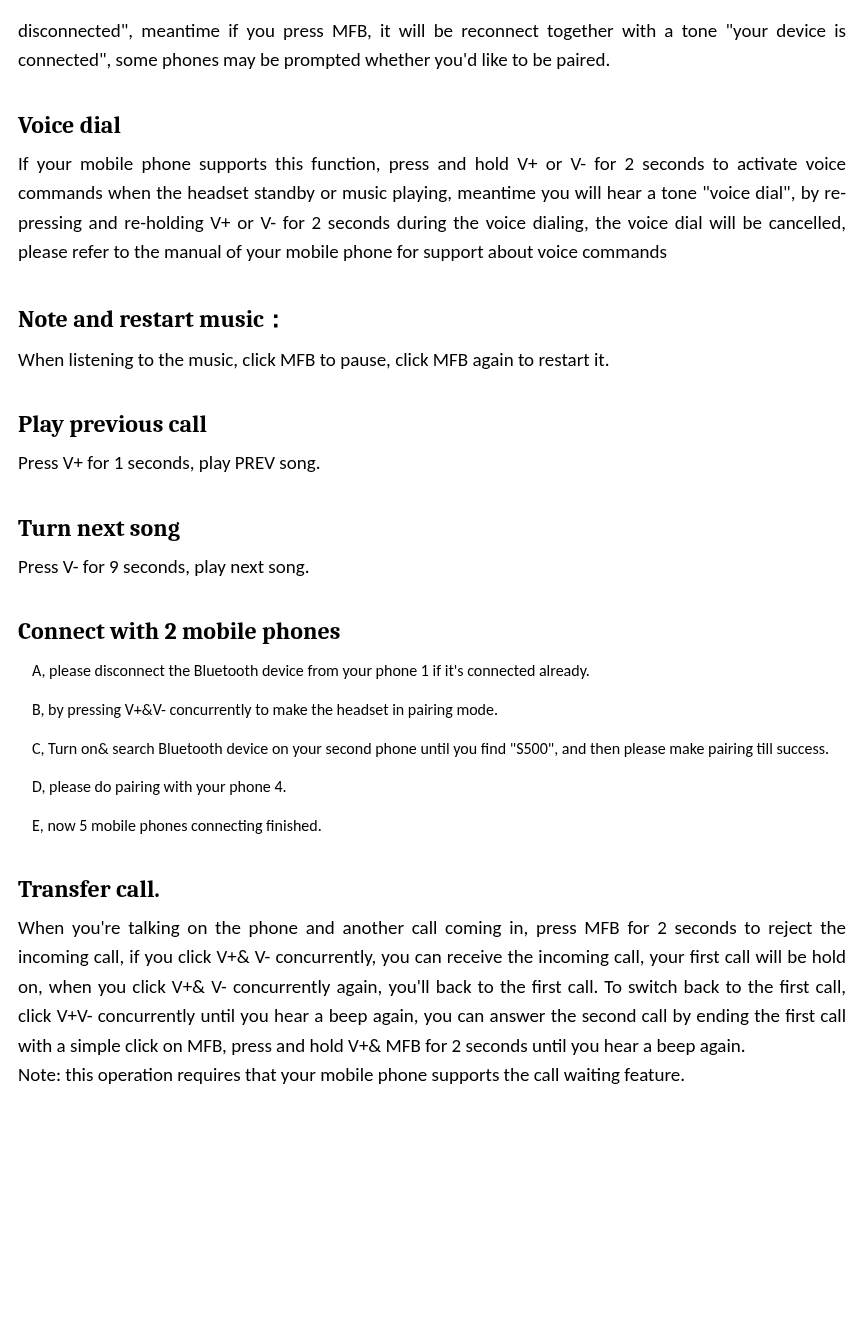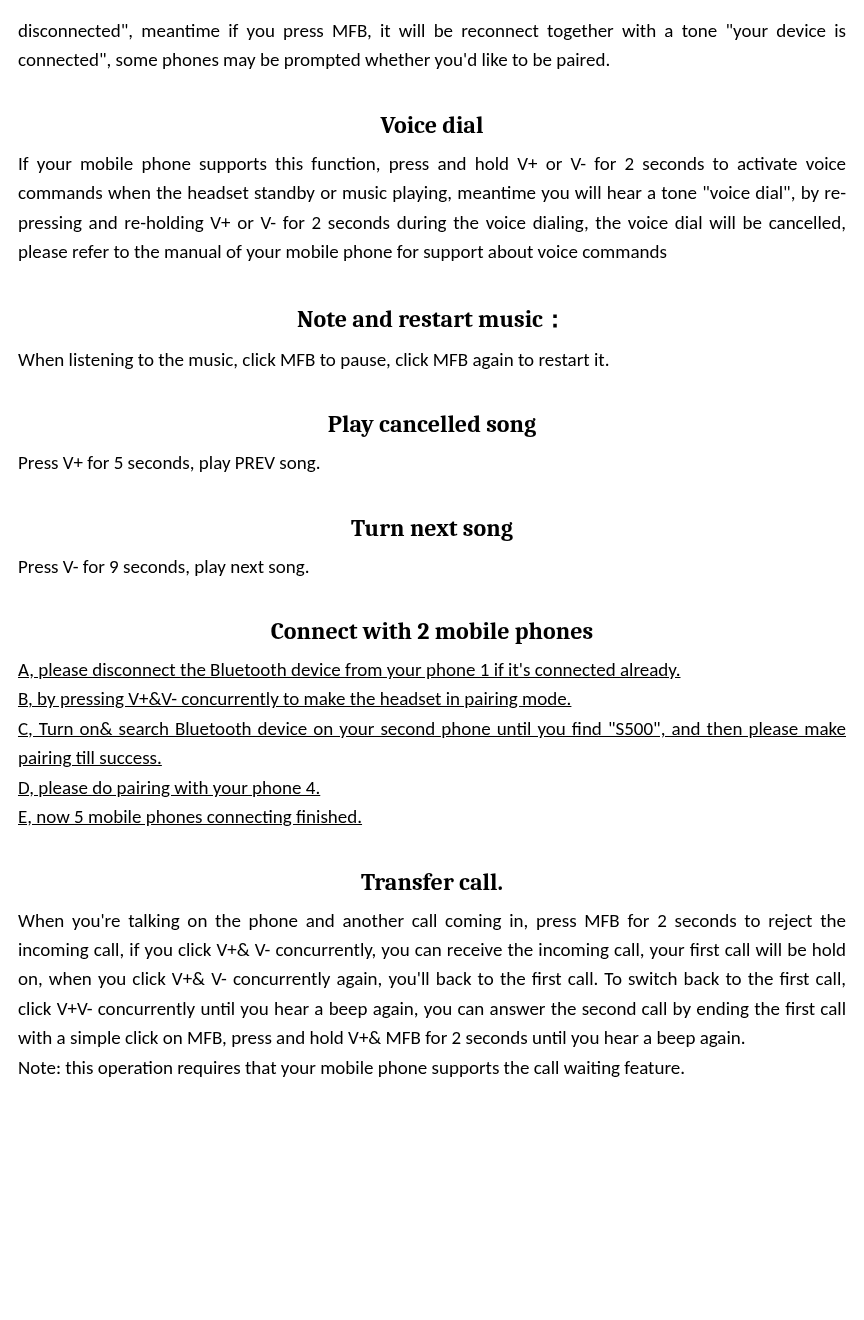--- a/index.html
+++ b/index.html
@@ -15,43 +15,41 @@
       font-size: 19px;
       line-height: 1.55;
       margin: 0;
       text-align: justify;
     }
     h2 {
       font-family: Cambria, Georgia, "Times New Roman", serif;
       font-weight: bold;
       font-size: 24px;
       margin: 36px 0 10px 0;
-      text-align: center;
     }
     .list-line {
-      font-size: 19px;
+      font-size: 16px;
       line-height: 1.55;
-      margin: 0;
+      margin: 14px;
       text-align: justify;
-      text-decoration: underline;
     }
   </style>
 </head>
 <body>
 
 <p class="para-no-margin">disconnected", meantime if you press MFB, it will be reconnect together with a tone "your device is connected", some phones may be prompted whether you'd like to be paired.</p>
 
 <h2>Voice dial</h2>
 <p class="para-no-margin">If your mobile phone supports this function, press and hold V+ or V- for 2 seconds to activate voice commands when the headset standby or music playing, meantime you will hear a tone "voice dial", by re-pressing and re-holding V+ or V- for 2 seconds during the voice dialing, the voice dial will be cancelled, please refer to the manual of your mobile phone for support about voice commands</p>
 
 <h2>Note and restart music：</h2>
 <p class="para-no-margin">When listening to the music, click MFB to pause, click MFB again to restart it.</p>
 
-<h2>Play cancelled song</h2>
-<p class="para-no-margin">Press V+ for 5 seconds, play PREV song.</p>
+<h2>Play previous call</h2>
+<p class="para-no-margin">Press V+ for 1 seconds, play PREV song.</p>
 
 <h2>Turn next song</h2>
 <p class="para-no-margin">Press V- for 9 seconds, play next song.</p>
 
 <h2>Connect with 2 mobile phones</h2>
 <p class="list-line">A, please disconnect the Bluetooth device from your phone 1 if it's connected already.</p>
 <p class="list-line">B, by pressing V+&amp;V- concurrently to make the headset in pairing mode.</p>
 <p class="list-line">C, Turn on&amp; search Bluetooth device on your second phone until you find "S500", and then please make pairing till success.</p>
 <p class="list-line">D, please do pairing with your phone 4.</p>
 <p class="list-line">E, now 5 mobile phones connecting finished.</p>

